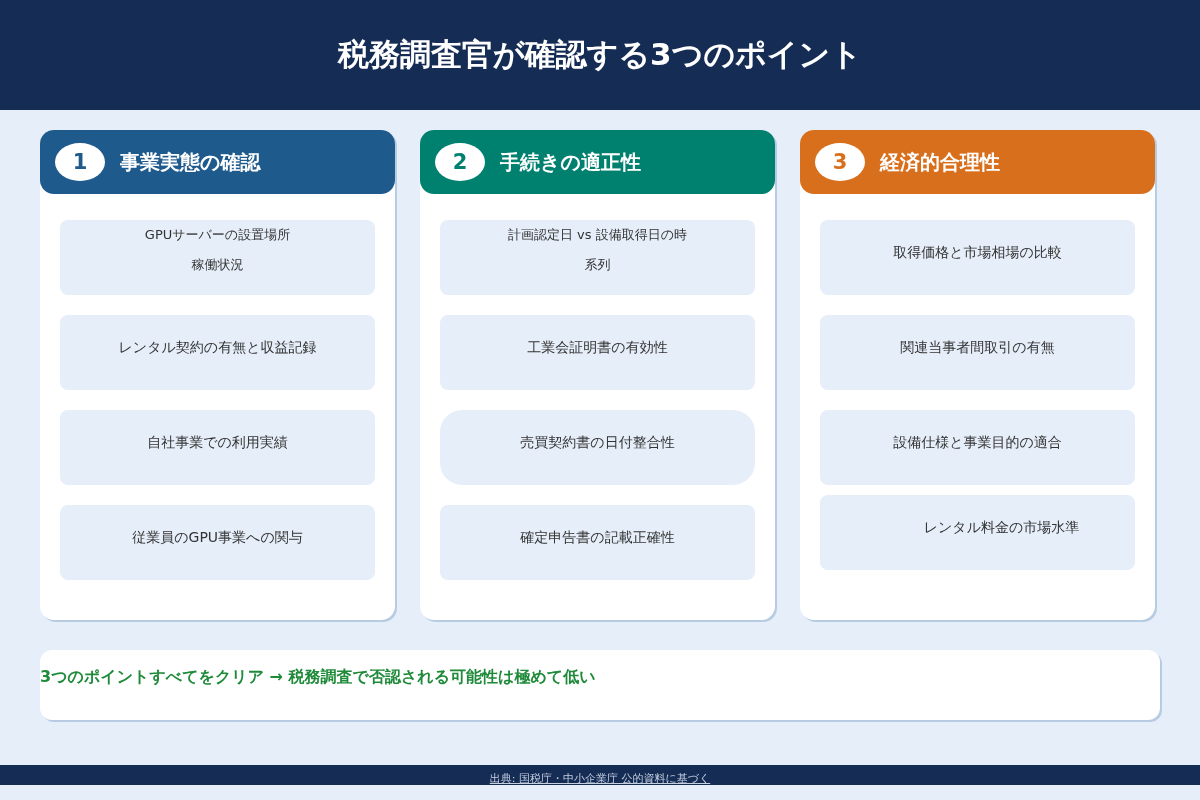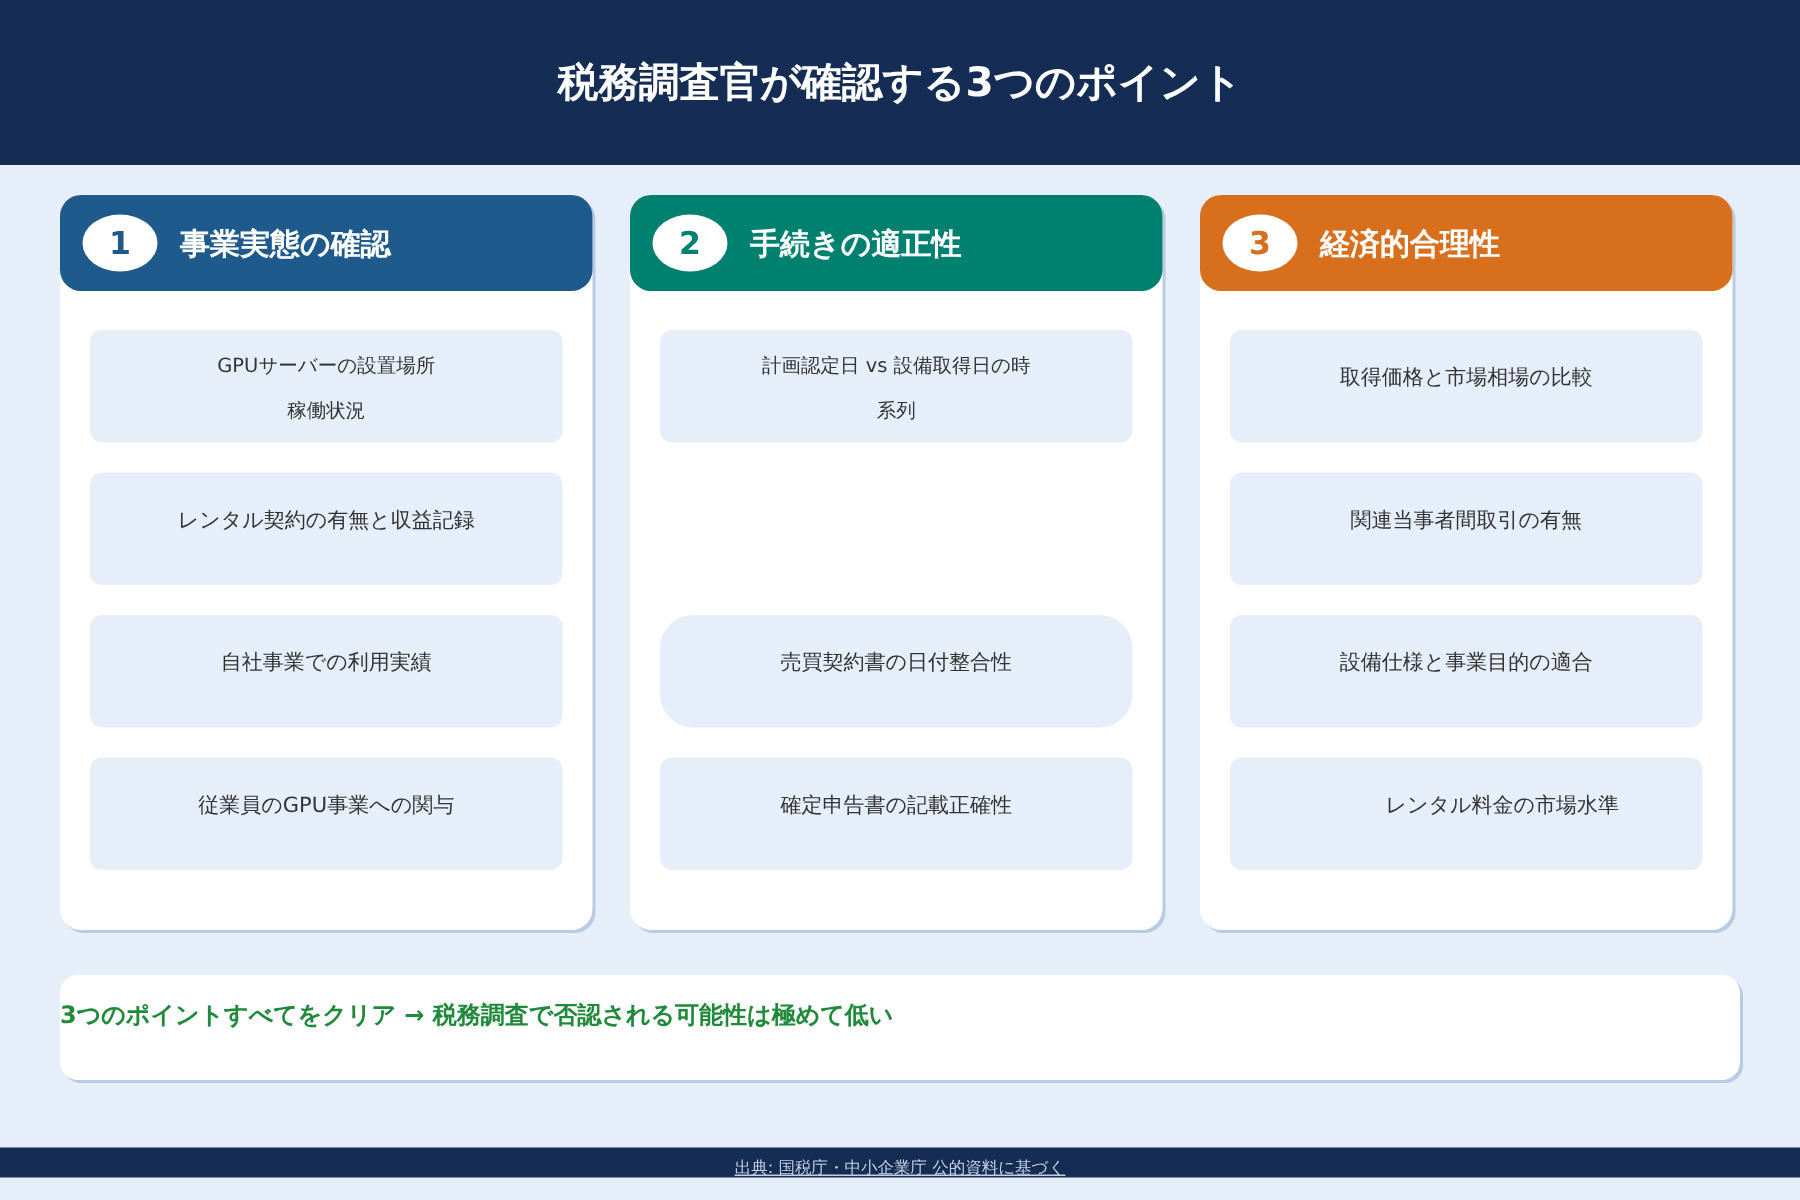--- a/index.html
+++ b/index.html
@@ -8,21 +8,21 @@
     background: #e6eef9;
     font-family: "DejaVu Sans", "Liberation Sans", sans-serif;
     position: relative;
   }
   .topbar {
     position: absolute; left: 0; top: 0; width: 1200px; height: 110px;
     background: #152c55;
     display: flex; align-items: center; justify-content: center;
   }
   .topbar h1 {
-    color: #ffffff; font-size: 27px; font-weight: bold; letter-spacing: 0px;
+    color: #ffffff; font-size: 31px; font-weight: bold; letter-spacing: 0px;
   }
   .card {
     position: absolute; top: 130px; width: 355px; height: 490px;
     background: #ffffff; border-radius: 14px;
     box-shadow: 2px 2px 0 #b7cbe3;
   }
   .card-head {
     position: absolute; left: 0; top: 0; width: 100%; height: 64px;
     border-radius: 14px 14px 14px 14px;
     display: flex; align-items: center;
@@ -35,21 +35,21 @@
   }
   .card-title {
     color: #ffffff; font-size: 20px; font-weight: bold; margin-left: 15px;
   }
   .item {
     position: absolute; left: 20px; width: 315px; height: 75px;
     background: #e6eef9; border-radius: 8px;
     text-align: center; color: #333333; font-size: 14px;
     padding-top: 22px; line-height: 20px;
   }
-  .item.two-line { padding-top: 10px; line-height: 30px; font-size: 13px; }
+  .item.two-line { padding-top: 0; line-height: 30px; font-size: 13px; }
   .summary {
     position: absolute; left: 40px; top: 650px; width: 1120px; height: 70px;
     background: #ffffff; border-radius: 12px;
     box-shadow: 2px 2px 0 #b7cbe3;
     text-align: left; padding-top: 17px;
     color: #1f8a3a; font-size: 16px; font-weight: bold;
   }
   .footer {
     position: absolute; left: 0; top: 765px; width: 1200px; height: 20px;
     background: #152c55; color: #c5cfe0; font-size: 11px;
@@ -85,20 +85,23 @@
 
 <div class="card" style="left:420px;">
   <div class="card-head" style="background:#00806f;">
     <div class="num" style="color:#00806f;">2</div>
     <div class="card-title">手続きの適正性</div>
   </div>
   <div class="item two-line" style="top:90px;">
     <div>計画認定日 vs 設備取得日の時</div>
     <div>系列</div>
   </div>
+  <div class="item" style="top:185px;">
+    <span>工業会証明書の有効性</span>
+  </div>
   <div class="item" style="top:280px;border-radius:22px;">
     <span>売買契約書の日付整合性</span>
   </div>
   <div class="item" style="top:375px;">
     <span>確定申告書の記載正確性</span>
   </div>
 </div>
 
 <div class="card" style="left:800px;">
   <div class="card-head" style="background:#d86f1c;">
@@ -107,21 +110,21 @@
   </div>
   <div class="item" style="top:90px;">
     <span>取得価格と市場相場の比較</span>
   </div>
   <div class="item" style="top:185px;">
     <span>関連当事者間取引の有無</span>
   </div>
   <div class="item" style="top:280px;">
     <span>設備仕様と事業目的の適合</span>
   </div>
-  <div class="item" style="top:375px;padding-left:48px;">
+  <div class="item" style="top:365px;padding-left:48px;">
     <span>レンタル料金の市場水準</span>
   </div>
 </div>
 
 <div class="summary">
   <span>3つのポイントすべてをクリア → 税務調査で否認される可能性は極めて低い</span>
 </div>
 
 <div class="footer">
   <span>出典: 国税庁・中小企業庁 公的資料に基づく</span>

